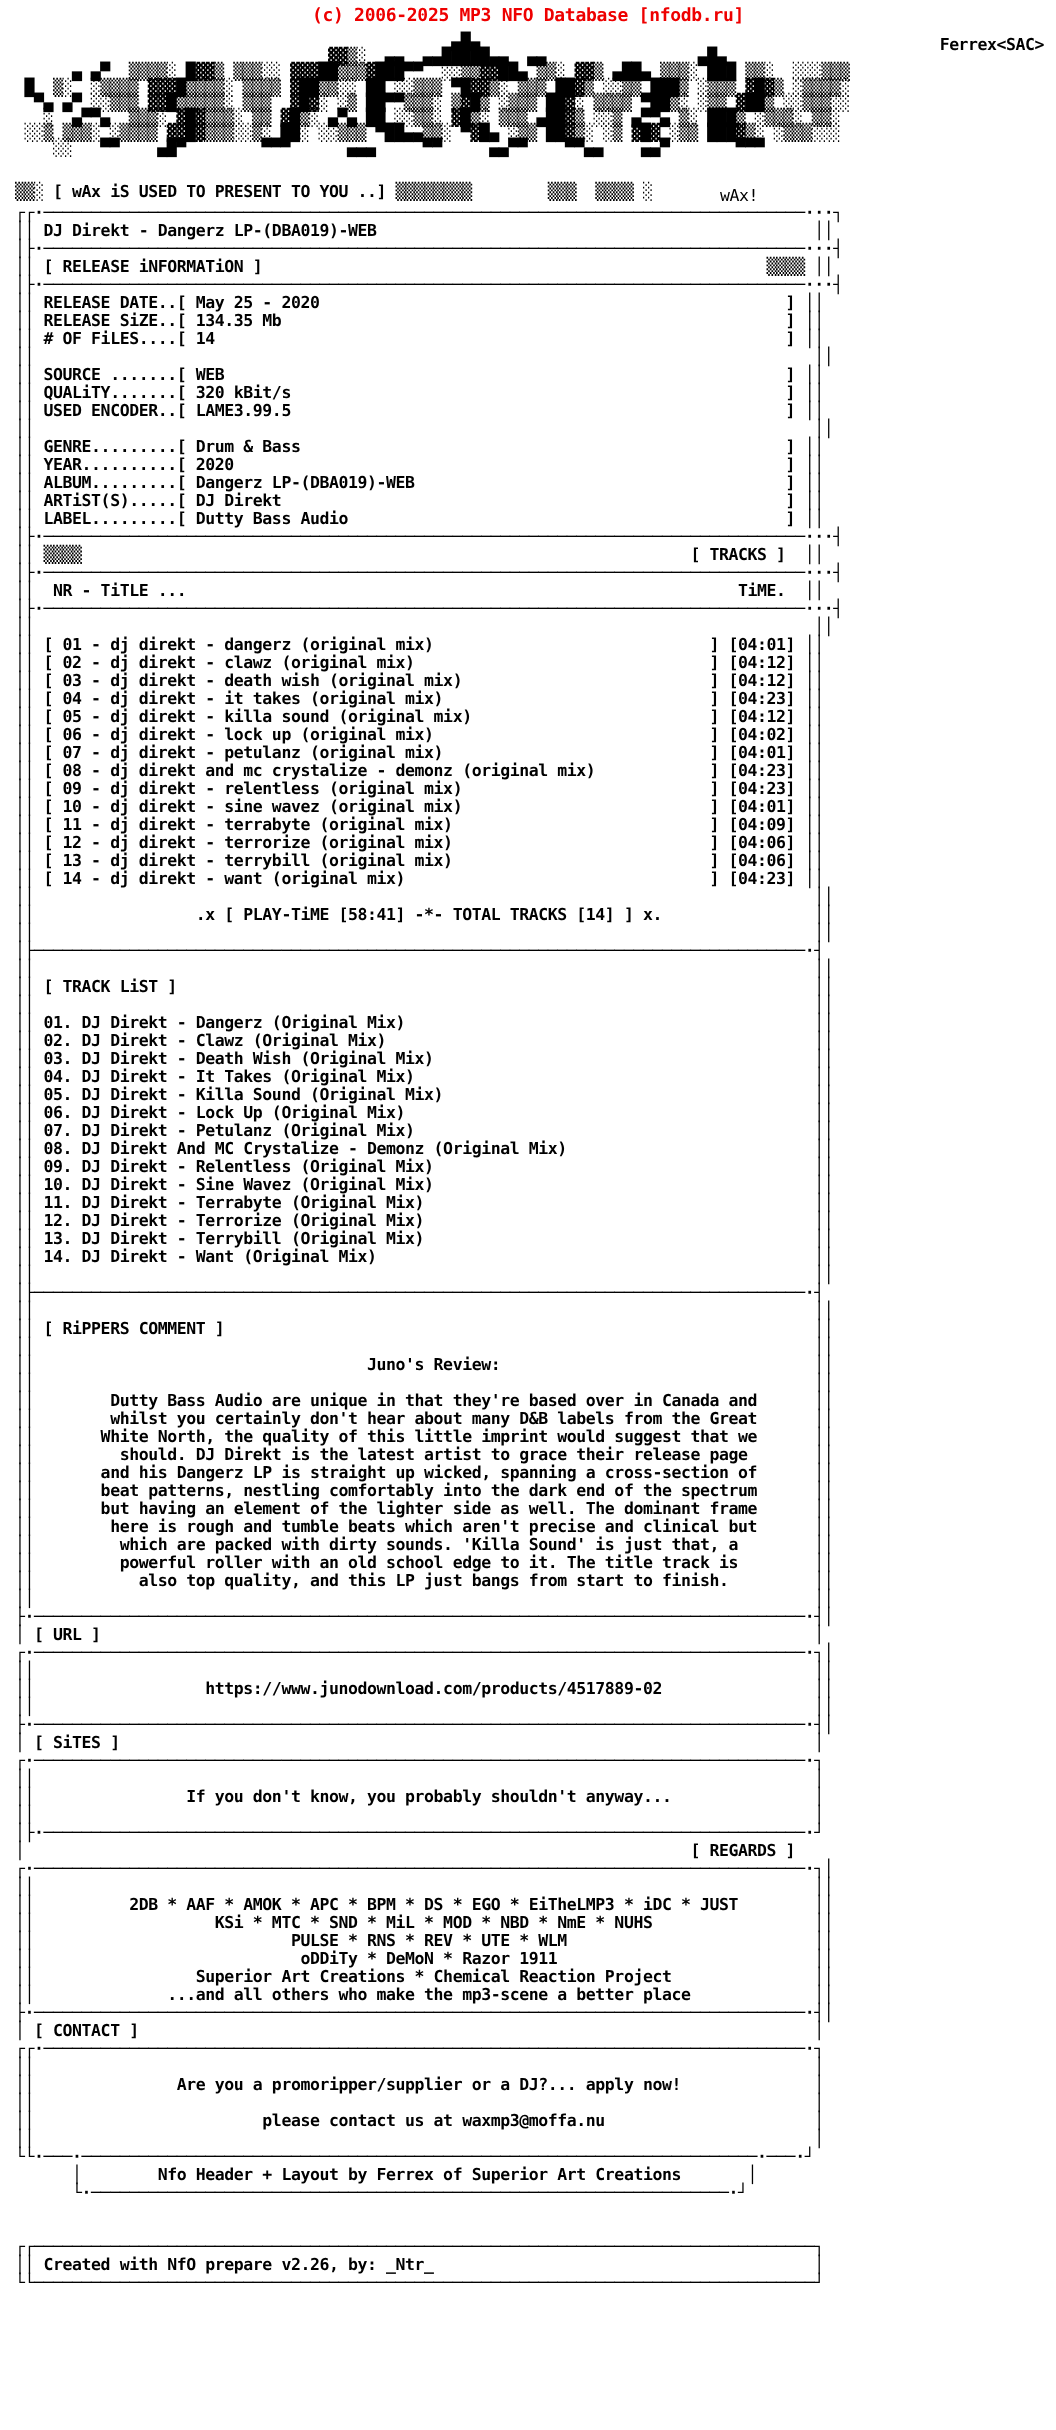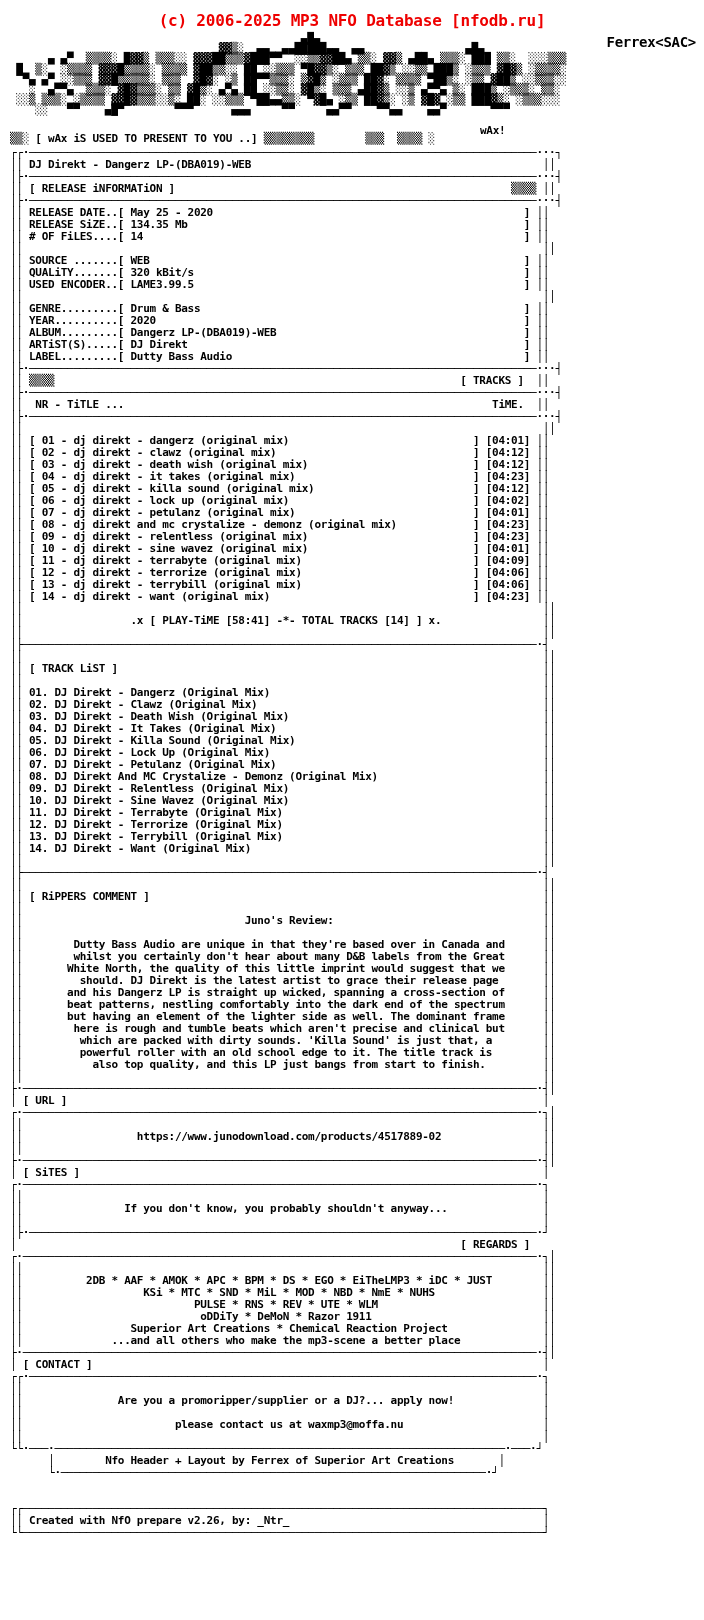--- a/index.html
+++ b/index.html
@@ -25,26 +25,26 @@
     font-size: 11px;
     line-height: 12px;
     letter-spacing: -0.28px;
     color: #000000;
     white-space: pre;
     font-weight: bold;
   }
   .banner {
     color: #ee0000;
     font-family: "DejaVu Sans Mono", "Liberation Mono", monospace;
-    font-size: 16px;
+    font-size: 12px;
     line-height: 14px;
     font-weight: bold;
     text-align: center;
     white-space: pre;
-    padding-top: 14px;
+    padding-top: 3px;
     letter-spacing: -0.2px;
   }
   .artblock {
     font-family: "DejaVu Sans Mono", "Liberation Mono", monospace;
     font-size: 11px;
     line-height: 10.2px;
     letter-spacing: -0.3px;
     white-space: pre;
     color: #000;
   }
@@ -61,28 +61,28 @@
 
   <div style="position:relative; height:105px;">
     <div class="artblock" id="art-lines" style="position:absolute; left:10px; top:6px;">                                              ▄█▄                                        
                                  ▓▓▒░  ▄▄  ▄▄█████▄▄  ▄▄                ▄█▄              
       ▄ ▄▀  ▒▒▒▒░ █▓▓▒ ▒▒▒░░ ▓▓▓██▒▒▒▓███▀▀  ░░▒▒▓▓██▄ ▒▒░ ▓▓▒ ▄██▄ ▒▒▒░ ███ ▒▒░  ░░░▒▒▒ 
  █  ▒░  ░▒▒▒▒ ▓▓▓█▒▒▒▒░ ▒▒▒▒ ▓██▒▒░░ ██ ░░▒▒▒ ▀█▓▓▒░ ▒▒▒ ██▓▒ ░░▒▒ ███▒ ░▒▒▒ ▓█▓▒ ░▒▒▒▒░ 
   ▀▄ ▄▀ ░░▒▒▒ ▓▓█▒▒▒▒▒░ ▒▒▒  ▓█▓░ ░▒ ██▀▀▒▒▒░ ▒▓█▒ ░▒▒▒ ██▓░ ▒▒▒▒ ▀██▒░ ░▒▒ ▓██▒ ░░▒▒▒░░ 
    ░  ▄▀▀▄  ▒▒▒░ ▓█▓▒▒▒░ ▒▒ ▓█▒░ ▄▀▄ ██ ░░▒▒░ ▓█▒░ ▒▒▒ ▄██▓▒ ░░▒ ▄▀▀▄ ▒░ ███▒ ░▒▒▒░ ▒▒░  
  ░░▒ ▒▒▒░ ░▒▒▒▒ ▓▓█▓▒▒▒░░▒░ ██░ ░░▒▒▒ ▀██▄▄▒▒░ ▀▓█▄ ░▒▒ ██▓▒░ ░▒ ▓█▓ ░▒▒ ███▓▒░ ░▒▒▒░░░  
     ░░   ▀▀    ▄█▀        ▀▀▀      ▄▄▄     ▀▀     ▄▄▀▀    ▀▀▄▄    ▄▄▀       ▀▀▀          </div>
-    <div style="position:absolute; right:8px; top:6px; font-family:'DejaVu Sans Mono','Liberation Mono',monospace; font-size:14px; font-weight:bold; letter-spacing:-0.3px;text-align:center;">Ferrex&lt;SAC&gt;</div>
+    <div style="position:absolute; right:8px; top:6px; font-family:'DejaVu Sans Mono','Liberation Mono',monospace; font-size:11px; font-weight:bold; letter-spacing:-0.3px;text-align:center;">Ferrex&lt;SAC&gt;</div>
   </div>
 
   <div style="position:relative; height:14px;">
     <pre class="nfo-text" id="present-line" style="position:absolute; left:10px; top:0;">▒▒░ [ wAx iS USED TO PRESENT TO YOU ..] ▒▒▒▒▒▒▒▒        ▒▒▒  ▒▒▒▒ ░</pre>
   </div>
 
-  <div style="position:absolute; left:480px; top:124px; font-family:'DejaVu Sans Mono','Liberation Mono',monospace; font-size:11px; font-weight:bold; letter-spacing:-0.3px;">wAx!</div>
+  <div style="position:absolute; left:480px; top:124px; font-family:'DejaVu Sans Mono','Liberation Mono',monospace; font-size:11px; font-weight:normal; letter-spacing:-0.3px;">wAx!</div>
 
   <pre class="nfo-text sec" id="body-text" style="padding-left:10px;">┌┌·────────────────────────────────────────────────────────────────────────────────···┐
 ││ DJ Direkt - Dangerz LP-(DBA019)-WEB                                              ││
 │├·────────────────────────────────────────────────────────────────────────────────···┤
 ││ [ RELEASE iNFORMATiON ]                                                     ▒▒▒▒ ││
 │├·────────────────────────────────────────────────────────────────────────────────···┤
 ││ RELEASE DATE..[ May 25 - 2020                                                 ] ││
 ││ RELEASE SiZE..[ 134.35 Mb                                                     ] ││
 ││ # OF FiLES....[ 14                                                            ] ││
 ││                                                                                  ││

